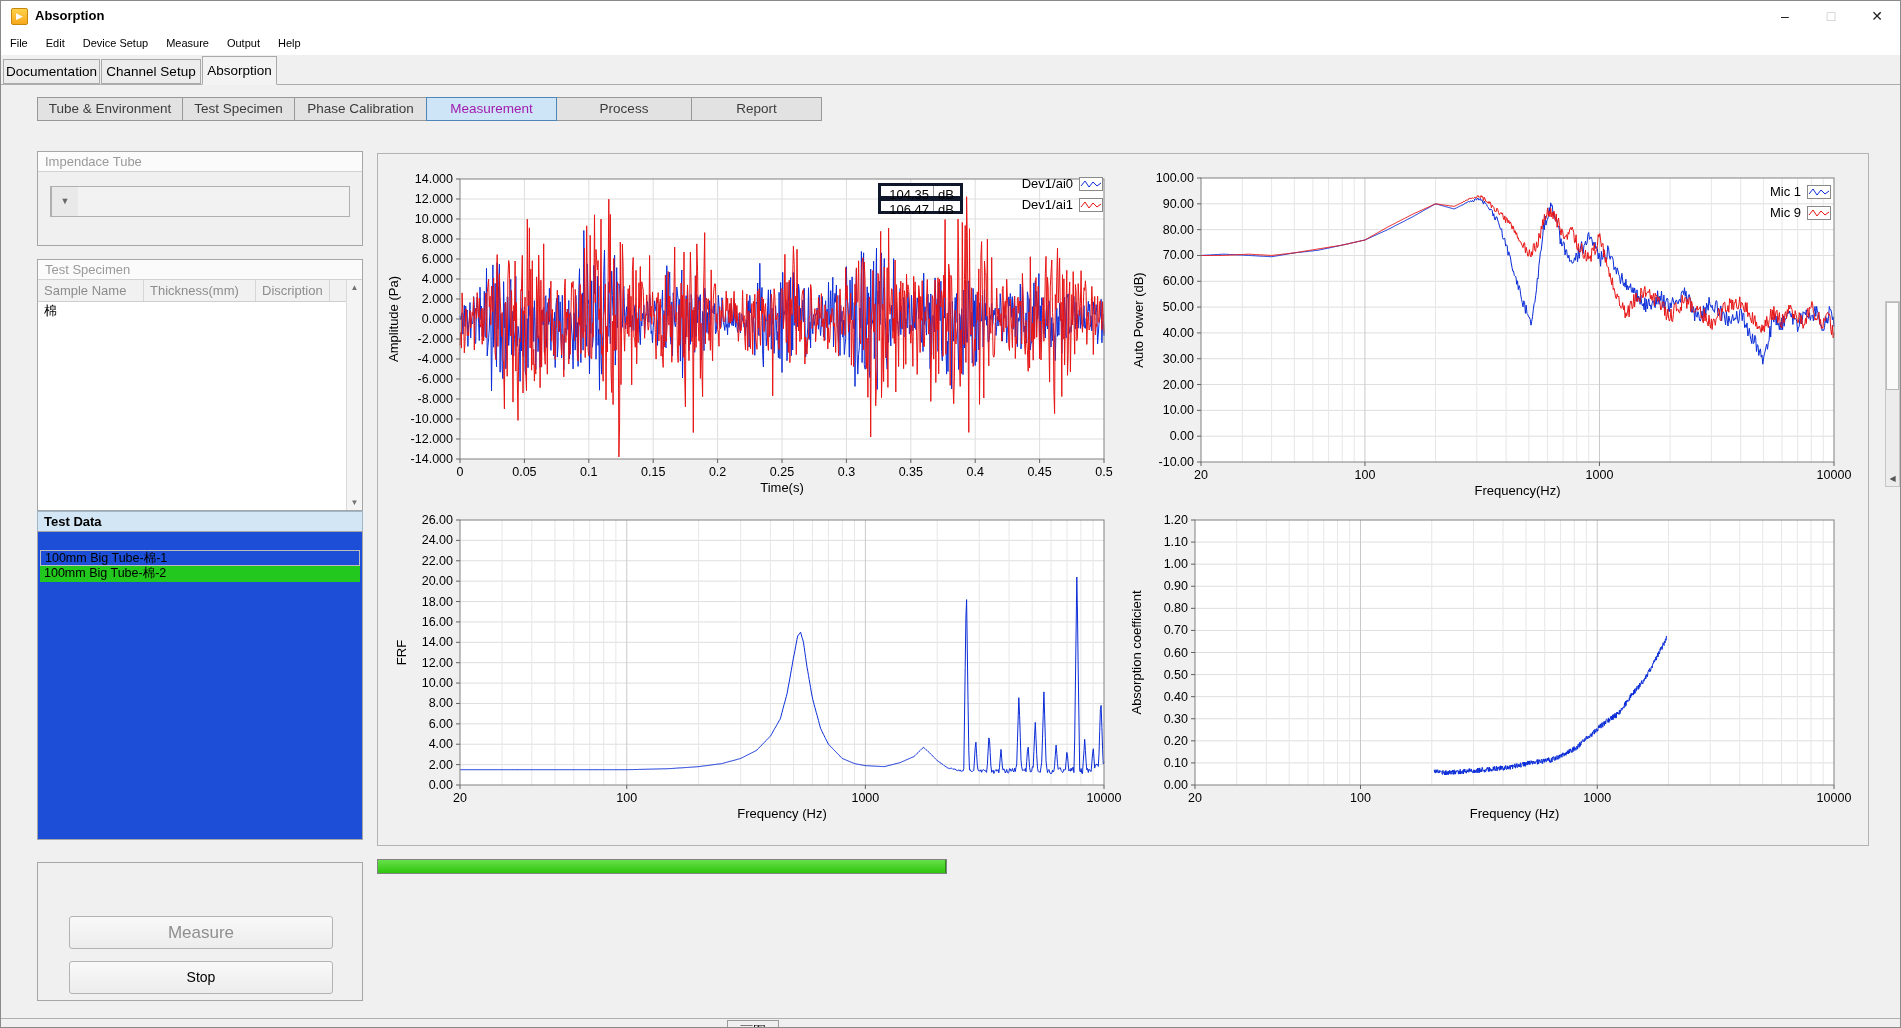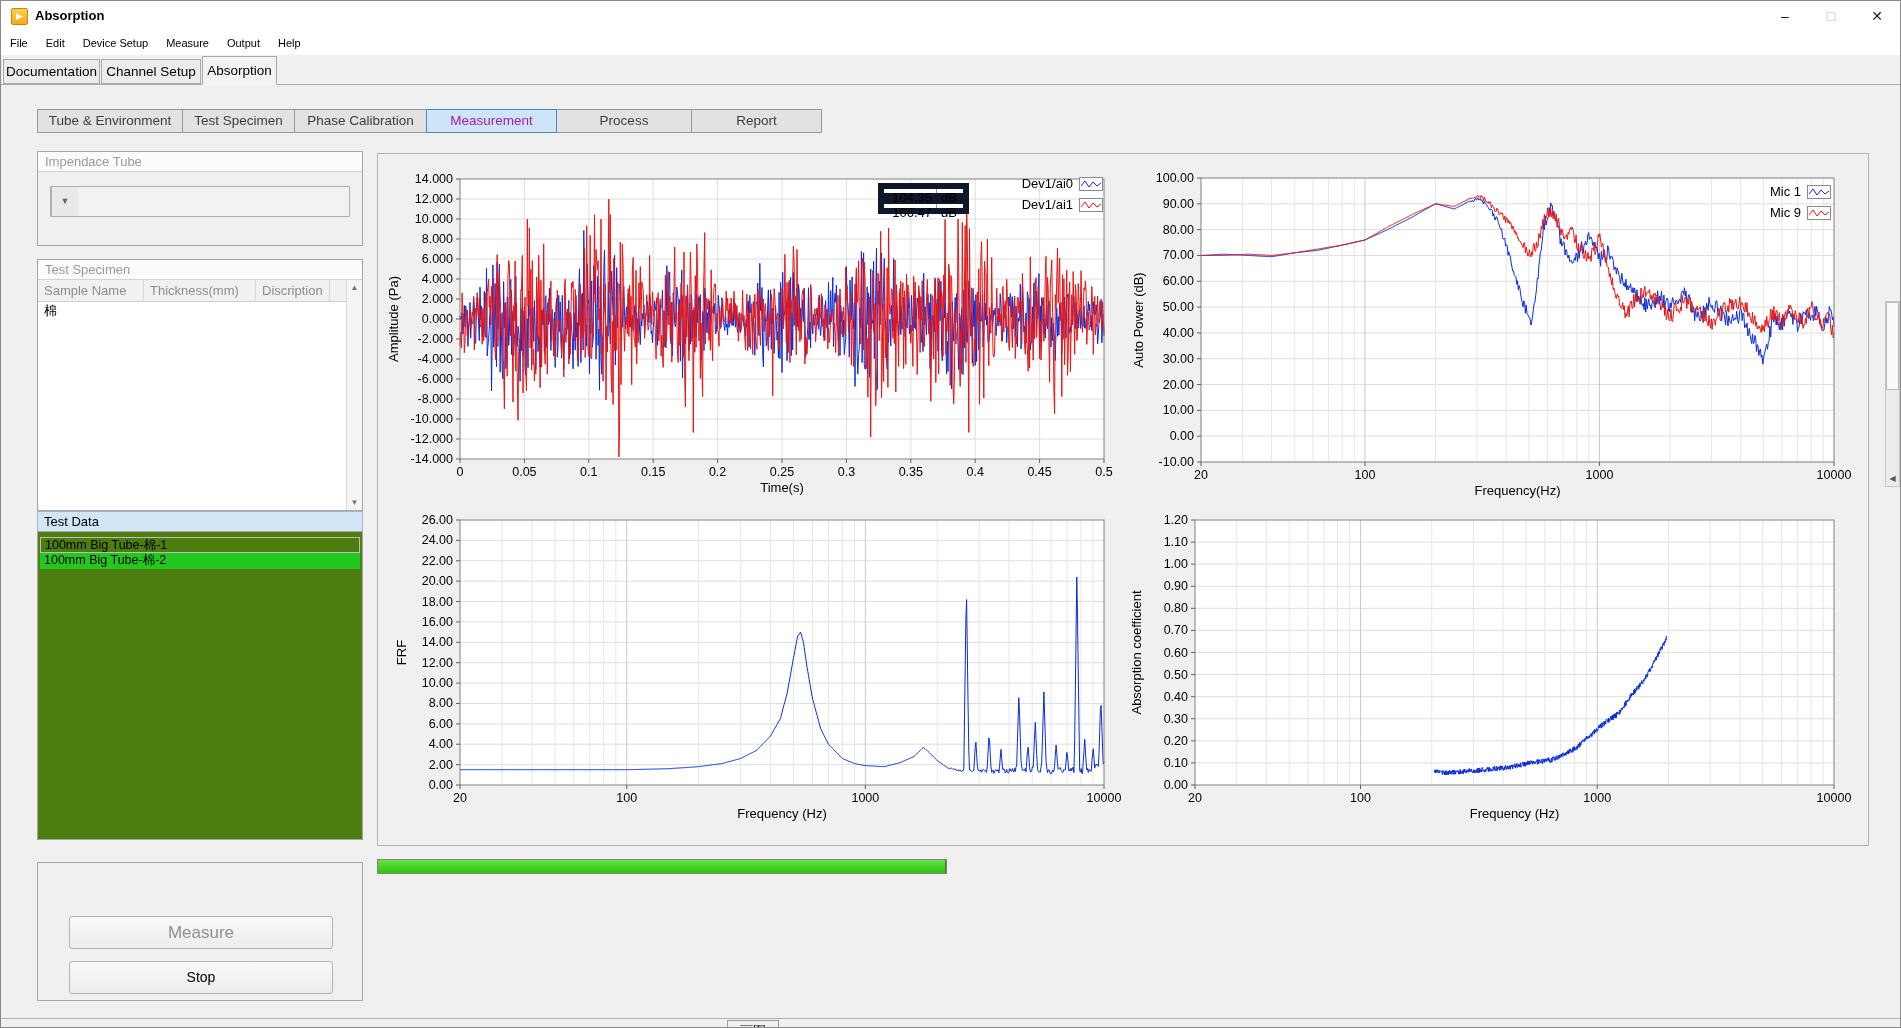--- a/index.html
+++ b/index.html
@@ -24,21 +24,21 @@
   .tabstrip{position:absolute;left:0;top:54px;width:100%;height:30px;background:#f0f0f0;border-bottom:1px solid #adadad}
   .tab{position:absolute;text-align:center;background:#ececec;border:1px solid #a9a9a9;font-size:13.5px;z-index:1}
   .tab.inactive{top:4px;height:25px;line-height:24px}
   .tab.active{top:1px;height:29px;line-height:27px;background:#f3f3f3;border-bottom:1px solid #f3f3f3;z-index:3}
   .tab1{left:2px;width:97px}.tab2{left:100px;width:100px}.tab3{left:201px;width:75px}
 
   
   .main-panel{position:absolute;left:0;top:84px;width:1901px;height:934px;background:#f0f0f0;border-bottom:1px solid #b0b0b0}
 
   
-  .subtabs{position:absolute;left:36px;top:108px;display:flex;z-index:2}
+  .subtabs{position:absolute;left:36px;top:96px;display:flex;z-index:2}
   .subtab{height:24px;line-height:22px;border:1px solid #989898;background:#e2e2e2;color:#3c3c3c;
     text-align:center;margin-right:-1px;font-size:13.5px}
   .subtab:nth-child(1){width:146px}.subtab:nth-child(2){width:113px}.subtab:nth-child(3){width:133px}
   .subtab:nth-child(4){width:131px}.subtab:nth-child(5){width:136px}.subtab:nth-child(6){width:131px}
   .subtab.active{background:#cde5f7;border-color:#4e86b8;color:#a21caf;position:relative;z-index:2}
 
   
   .sidebox{position:absolute;left:36px;background:#f0f0f0;border:1px solid #a6a6a6}
   #impedance-box{top:150px;width:326px;height:95px}
   .box-header{height:20px;line-height:19px;background:#fbfbfb;border-bottom:1px solid #d2d2d2;color:#9a9a9a;padding-left:7px}
@@ -50,22 +50,22 @@
   .spec-head{position:absolute;left:0;top:20px;right:0;height:22px;background:#f1f1f1;border-bottom:1px solid #cfcfcf;display:flex}
   .spec-h{line-height:21px;color:#8d8d8d;padding-left:6px;border-right:1px solid #d6d6d6;overflow:hidden;white-space:nowrap}
   .spec-h.c1{width:106px}.spec-h.c2{width:112px}.spec-h.c3{width:74px}
   .spec-body{position:absolute;left:0;top:42px;right:16px;bottom:0;background:#fff}
   .spec-row{height:18px;line-height:18px;padding-left:6px;background:#fff}
   .spec-scroll{position:absolute;right:0;top:20px;width:16px;bottom:0;background:#f4f4f4;border-left:1px solid #dadada}
   .arr{position:absolute;left:0;width:100%;text-align:center;font-size:8px;color:#707070}
   .arr.up{top:3px}.arr.dn{bottom:3px}
 
   #testdata-label{position:absolute;left:36px;top:510px;width:326px;height:21px;background:#d2e6f5;
-    border:1px solid #9fb6c8;line-height:19px;padding-left:6px;font-weight:400}
-  #testdata-list{position:absolute;left:36px;top:530px;width:326px;height:309px;background:#4d7c0f;border:1px solid #a6a6a6;padding-top:5px}
+    border:1px solid #9fb6c8;line-height:19px;padding-left:6px;font-weight:700}
+  #testdata-list{position:absolute;left:36px;top:530px;width:326px;height:309px;background:#1d4ed8;border:1px solid #a6a6a6;padding-top:18px}
   .td-item{height:16px;line-height:15px;font-size:12.5px;padding-left:4px;margin:0 2px;white-space:nowrap;overflow:hidden}
   .td-item.first{border:1px solid #bdbdbd}
   .td-item.selected{background:#22c81d}
 
   #controls-box{top:861px;width:326px;height:139px}
   .ctl-btn{position:absolute;left:31px;width:264px;height:33px;border:1px solid #b3b3b3;border-radius:3px;
     background:linear-gradient(#f9f9f9,#ececec);text-align:center}
   #btn-arm{top:9px;line-height:31px;color:#a2a2a2;font-size:14px}
   #btn-measure{top:53px;line-height:31px;color:#8f8f8f;font-size:17px}
   #btn-stop{top:98px;line-height:31px;color:#000;font-size:14px}
@@ -78,21 +78,21 @@
   #chart-frf{left:385px;top:505px}
   #chart-abs{left:1128px;top:505px}
   svg text{font-family:"Liberation Sans","DejaVu Sans",sans-serif;fill:#000}
 
   .legend{position:absolute;z-index:5}
   .legend-row{display:flex;justify-content:flex-end;align-items:center;height:21px}
   .legend-label{margin-right:6px;font-size:13px}
   #legend-time{left:988px;top:172px;width:114px}
   #legend-power{left:1716px;top:180px;width:114px}
   #readouts{position:absolute;left:877px;top:183px;z-index:5}
-  .readout-row{display:flex;border:6px solid #0f172a;margin-top:-1px;background:#fff;height:16px;line-height:18px}
+  .readout-row{display:flex;border:3px solid #0f172a;margin-top:-1px;background:#fff;height:16px;line-height:18px}
   .readout-val{width:52px;text-align:right;padding-right:4px;font-size:13px}
   .readout-unit{width:27px;border-left:1px solid #9a9a9a;padding-left:4px;font-size:13px}
 
   
   .progressbar{position:absolute;left:376px;top:858px;width:570px;height:15px;border:1px solid #838383;background:#e2e2e2}
   .progress-fill{height:100%;width:0;background:linear-gradient(#67e04a,#2fc50d);border-right:1px solid #2a8d10}
 
   
   .right-scroll-track{position:absolute;left:1884px;top:300px;width:15px;height:186px;background:#ececec;border:1px solid #c6c6c6}
   .right-scroll-thumb{position:absolute;left:0;top:0;width:13px;height:88px;background:#fafafa;border:1px solid #b9b9b9}

